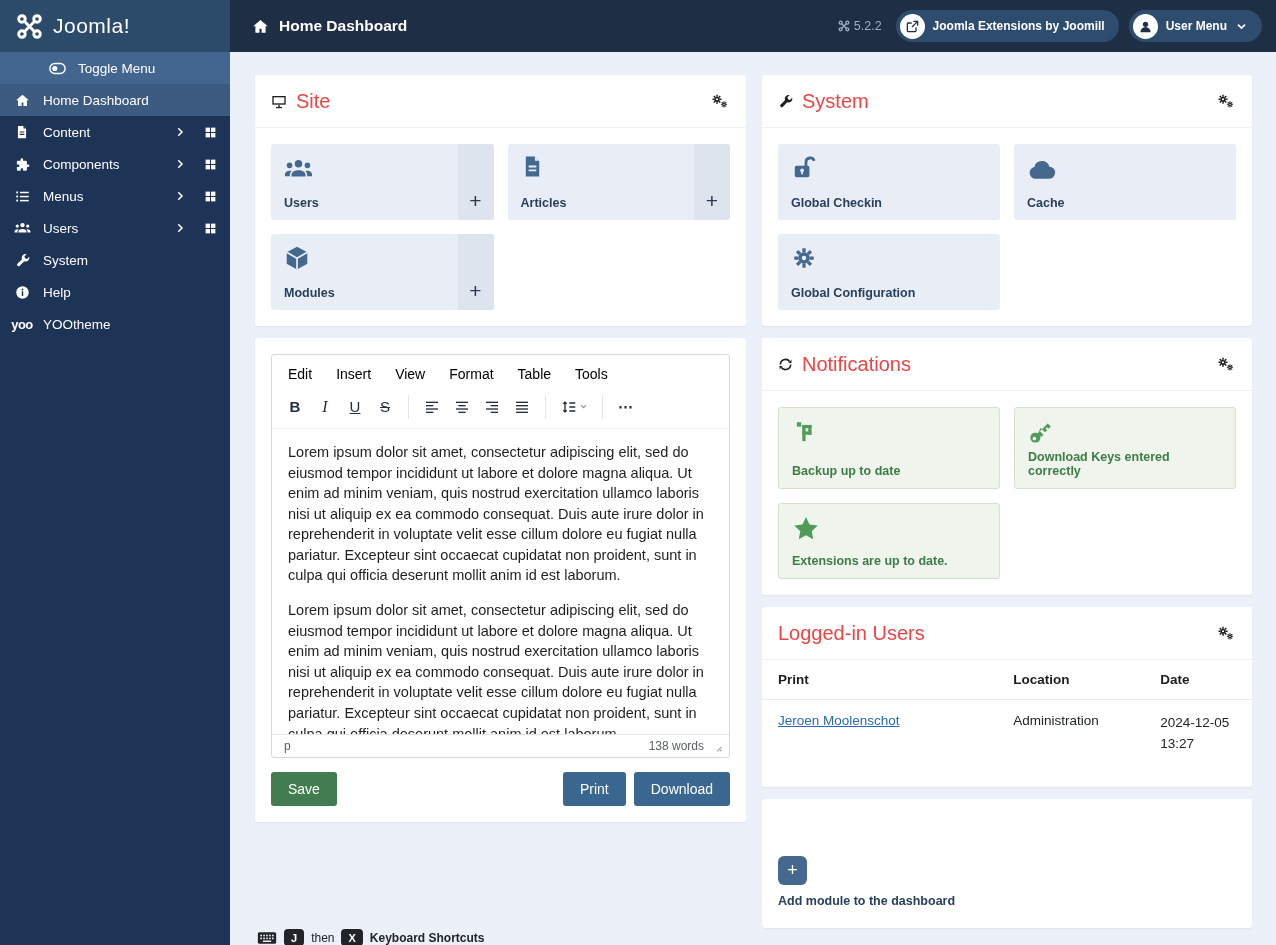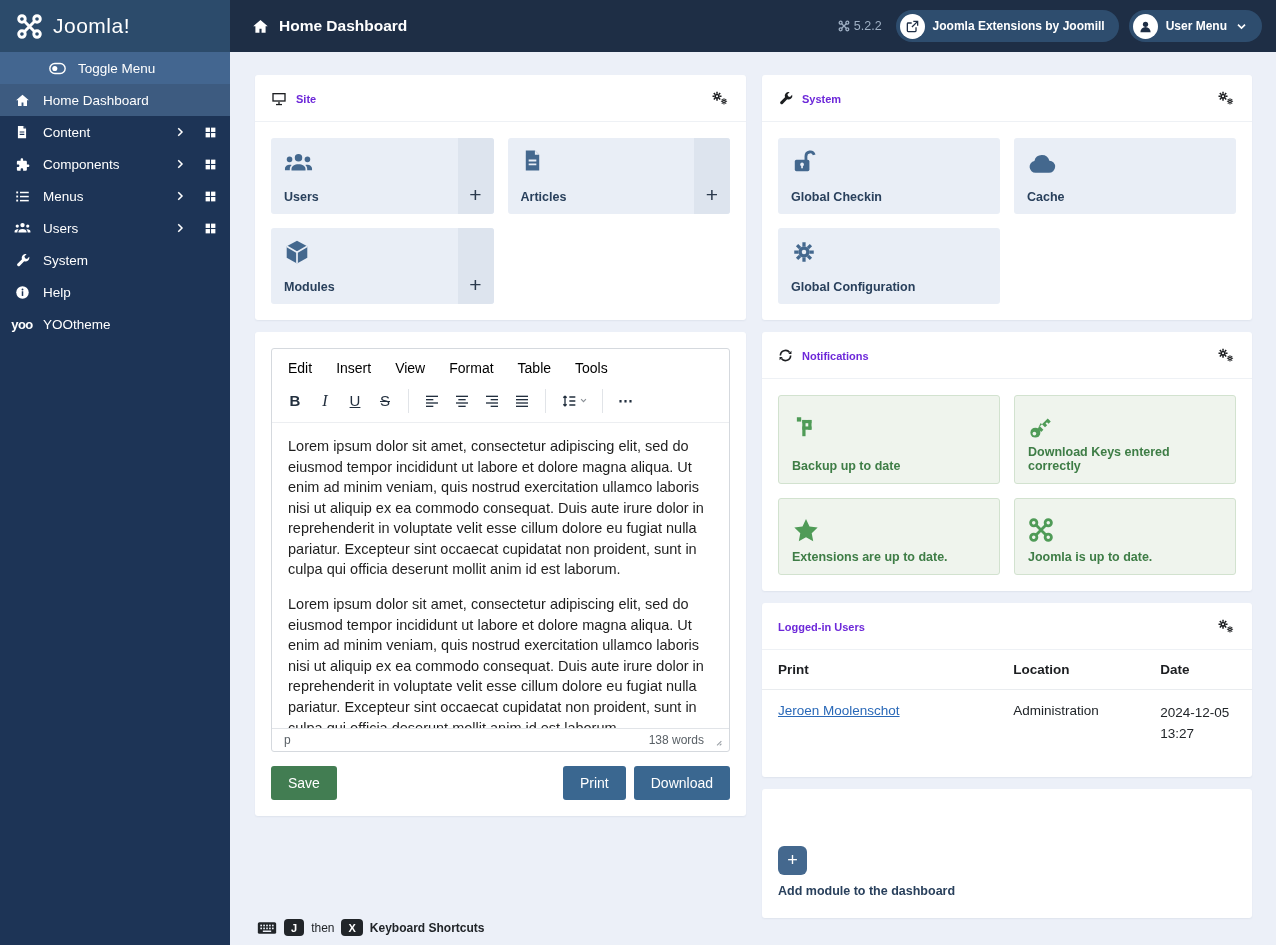--- a/index.html
+++ b/index.html
@@ -34,35 +34,35 @@
   .pill .circle { width:25px; height:25px; border-radius:50%; background:#fff; color:#1e2e45; display:flex; align-items:center; justify-content:center; }
   .pill .chev { display:flex; color:#fff; }
 
   
   .content { flex:1; display:flex; flex-direction:column; padding:23px 24px 0 25px; }
   .cols { display:flex; gap:16px; align-items:flex-start; }
   .col-left { width:491px; display:flex; flex-direction:column; gap:12px; }
   .col-right { width:490px; display:flex; flex-direction:column; gap:12px; }
   .panel { background:#fff; border-radius:3px; box-shadow:0 1px 2px rgba(20,35,60,.06); width:100%; }
   .panel-header { display:flex; align-items:center; gap:9px; padding:15px 16px 14px; border-bottom:1px solid #eef1f5; }
-  .panel-title { font-weight:700; font-size:11px; color:#6d28d9; }
+  .panel-title { font-weight:400; font-size:20px; color:#ef4444; }
   .ph-icon { color:#1c1e21; display:flex; }
   .cogs-btn { margin-left:auto; background:none; border:none; color:#1c1e21; cursor:pointer; display:flex; padding:0; }
   .panel-body { padding:16px; }
 
   
   .card-grid { display:grid; grid-template-columns:1fr 1fr; gap:14px; }
   .dash-card { background:#e9eef6; border-radius:3px; display:flex; min-height:76px; cursor:pointer; }
   .dash-main { flex:1; padding:11px 13px 10px; display:flex; flex-direction:column; justify-content:space-between; }
   .dash-icon { color:#44688e; display:flex; --ko:#e9eef6; }
   .dash-label { font-size:12.5px; font-weight:700; color:#29405c; margin-top:5px; }
   .dash-add { flex:0 0 36px; background:#dde4ee; border-radius:0 3px 3px 0; display:flex; align-items:flex-end; justify-content:center; padding-bottom:9px; color:#2b3a4d; font-size:21px; font-weight:400; cursor:pointer; line-height:1; }
 
   
-  .notif-card { background:#eff4ed; border:1px solid #d2e2cf; border-radius:3px; min-height:76px; padding:18px 13px 10px; display:flex; flex-direction:column; justify-content:space-between; }
+  .notif-card { background:#eff4ed; border:1px solid #d2e2cf; border-radius:3px; min-height:76px; padding:11px 13px 10px; display:flex; flex-direction:column; justify-content:space-between; }
   .notif-icon { color:#4f9b57; display:flex; --ko:#eff4ed; }
   .notif-label { font-size:12.5px; font-weight:700; color:#3e7d46; margin-top:5px; }
 
   
   .editor { border:1px solid #d5d9de; border-radius:3px; }
   .mce-menubar { display:flex; gap:24px; padding:11px 16px 7px; font-size:14px; color:#000000; }
   .mce-menu-item { cursor:pointer; }
   .mce-toolbar { display:flex; align-items:center; padding:4px 8px 8px; }
   .tbtn { width:30px; height:27px; display:flex; align-items:center; justify-content:center; border:none; background:none; color:#222f3e; font-size:15px; cursor:pointer; font-family:inherit; border-radius:3px; }
   .tbtn.b { font-weight:700; }
@@ -687,28 +687,20 @@
                 <span class="notif-label">Download Keys entered correctly</span>
               </div>
               <div class="notif-card">
                 <span class="notif-icon">
                     <svg width="28" height="28">
                       <use href="#sym-star"></use>
                     </svg>
                   </span>
                 <span class="notif-label">Extensions are up to date.</span>
               </div>
-              <div class="notif-card">
-                <span class="notif-icon">
-                    <svg width="26" height="26">
-                      <use href="#sym-joomla"></use>
-                    </svg>
-                  </span>
-                <span class="notif-label">Joomla is up to date.</span>
-              </div>
             </div>
           </section>
 
           <section class="panel">
             <div class="panel-header">
               <span class="panel-title">Logged-in Users</span>
               <button class="cogs-btn">
                   <span>
                     <svg width="19" height="17" style="--ko:#fff">
                       <use href="#sym-cogs"></use>

